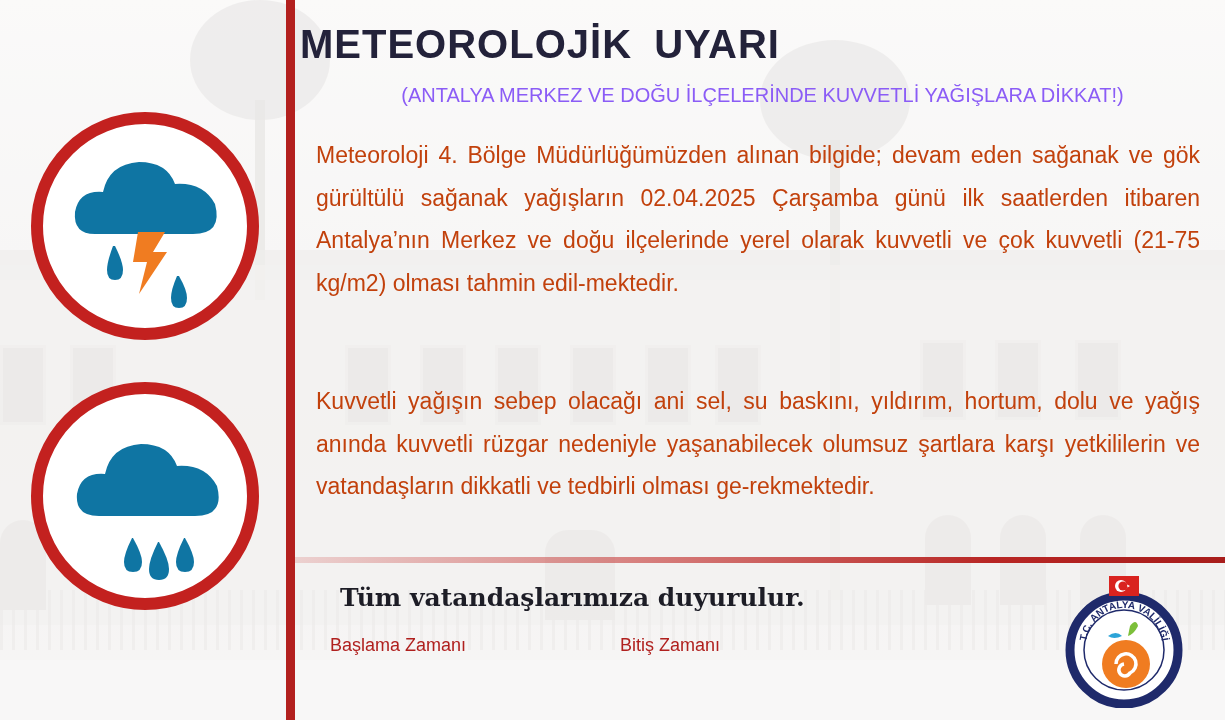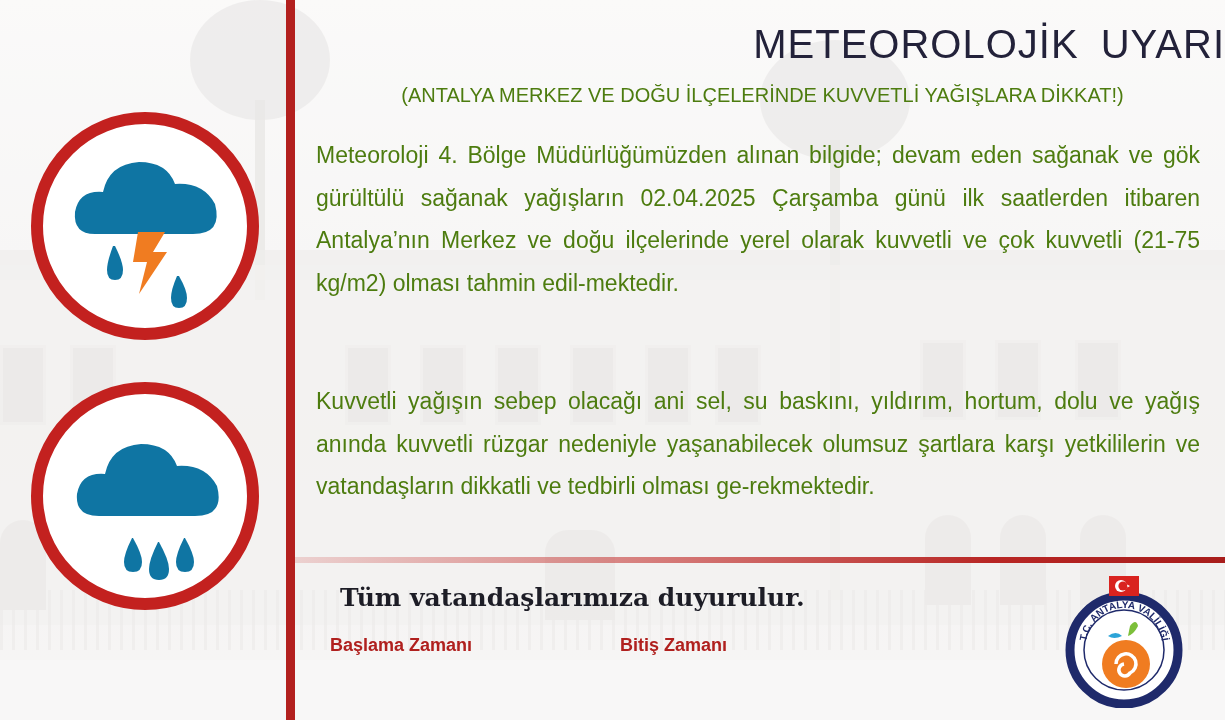--- a/index.html
+++ b/index.html
@@ -84,52 +84,52 @@
     }
     
     .h-bar {
       position: absolute; left: 295px; top: 557px; width: 930px; height: 6px;
       background: linear-gradient(90deg, rgba(214,110,108,0.25) 0%, rgba(200,70,68,0.7) 40%, #b82624 75%, #a81d1b 100%);
     }
 
     
     .title {
       position: absolute; left: 300px; top: 22px; width: 925px;
-      text-align: right;
-      font-size: 40px; font-weight: normal;
+      text-align: left;
+      font-size: 40px; font-weight: bold;
       color: #23223a;
       letter-spacing: 1px;
       word-spacing: 10px;
     }
     .subtitle {
       position: absolute; left: 300px; top: 84px; width: 925px;
       text-align: center;
       font-size: 20px;
-      color: #4d7c0f;
+      color: #8b5cf6;
     }
     .para {
       position: absolute; left: 316px; width: 884px;
       font-size: 23px;
       line-height: 42.5px;
-      color: #4d7c0f;
+      color: #c2410c;
       text-align: justify;
     }
     .para1 { top: 134px; }
     .para2 { top: 380px; }
 
     .announce {
       position: absolute; left: 340px; top: 583px;
       font-family: "DejaVu Serif", serif;
       font-weight: bold;
       font-size: 25px;
       color: #1d1d26;
     }
     .time-block {
       position: absolute; top: 633px;
-      font-weight: bold;
+      font-weight: normal;
       color: #b0201e;
     }
     .time-block .label { font-size: 18px; line-height: 24px; }
     .time-block .value { font-size: 20px; line-height: 30px; }
     .time-start { left: 330px; }
     .time-end { left: 620px; }
 
     
     .logo {
       position: absolute; left: 1064px; top: 568px; width: 120px; height: 140px;

